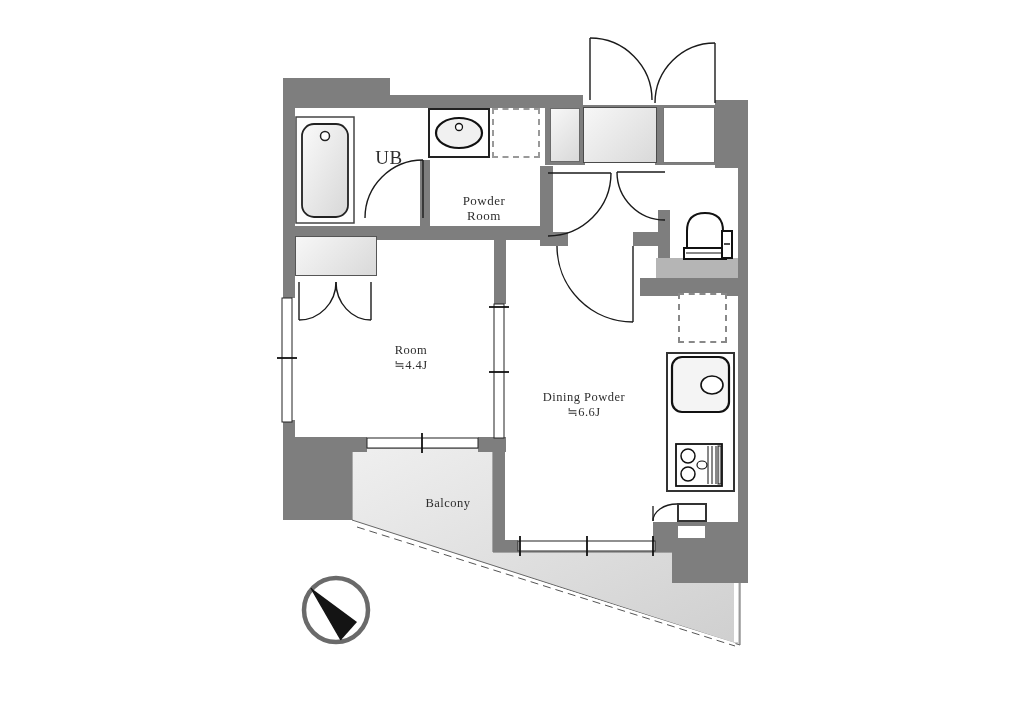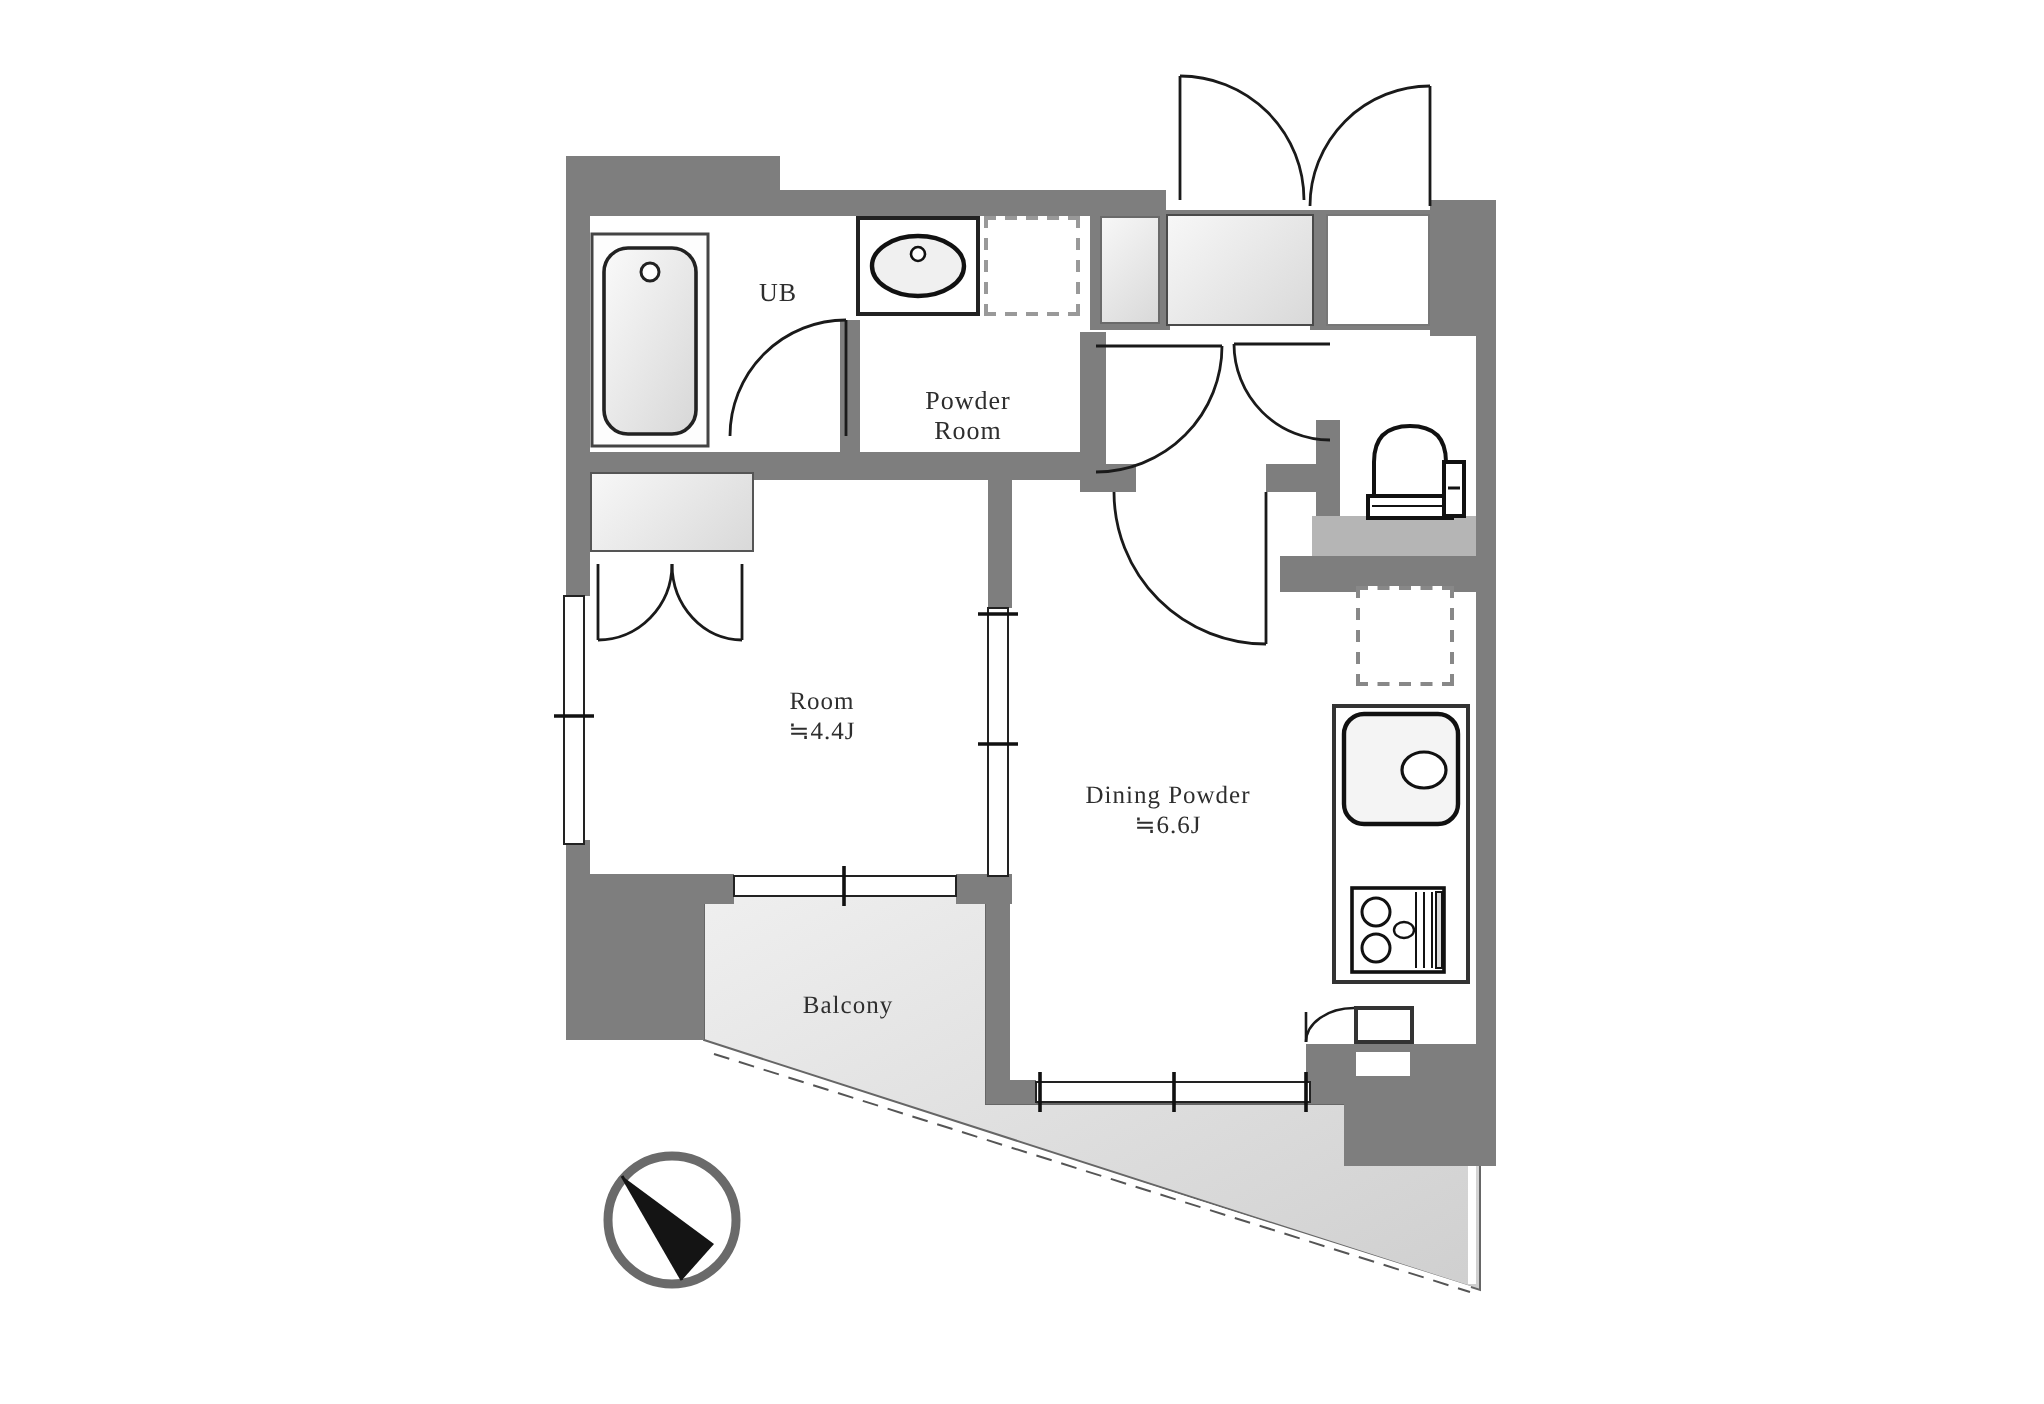--- a/index.html
+++ b/index.html
@@ -174,37 +174,37 @@
     </g>
 
     <g>
       <circle cx="336" cy="610" r="32" fill="#fff" stroke="#6a6a6a" stroke-width="4.5"></circle>
       <polygon points="311,588 357,622 341,640" fill="#141414"></polygon>
       <line x1="311" y1="588" x2="341" y2="640" stroke="#141414" stroke-width="1.5"></line>
     </g>
   </svg>
 
   <div class="txt">
-    <div class="lbl" style="left:389px;top:146px;font-size:13px">UB</div>
+    <div class="lbl" style="left:389px;top:158px;font-size:19px">UB</div>
     <div class="lbl" style="left:484px;top:208px;font-size:13px">
       <div>Powder</div>
       <div>Room</div>
     </div>
     <div class="lbl" style="left:516px;top:133px;font-size:13px">W</div>
     <div class="lbl" style="left:565px;top:135px;font-size:12.5px">SB</div>
     <div class="lbl" style="left:620px;top:135px;font-size:13px">Ent.</div>
     <div class="lbl" style="left:690px;top:135px;font-size:13px">MB</div>
     <div class="lbl" style="left:334px;top:255px;font-size:13px">CL</div>
     <div class="lbl" style="left:411px;top:358px;font-size:12.5px">
       <div>Room</div>
       <div>≒4.4J</div>
     </div>
     <div class="lbl" style="left:584px;top:405px;font-size:12.5px">
       <div>Dining Powder</div>
       <div>≒6.6J</div>
     </div>
     <div class="lbl" style="left:697px;top:268px;font-size:11px;color:#1a1a1a">上部棚</div>
     <div class="lbl" style="left:702px;top:319px;font-size:12px">R</div>
     <div class="lbl" style="left:692px;top:513px;font-size:12px">CL</div>
-    <div class="lbl" style="left:424px;top:503px;font-size:12.5px">Balcony</div>
+    <div class="lbl" style="left:448px;top:503px;font-size:12.5px">Balcony</div>
   </div>
 
 </div>
 
 </body></html>

